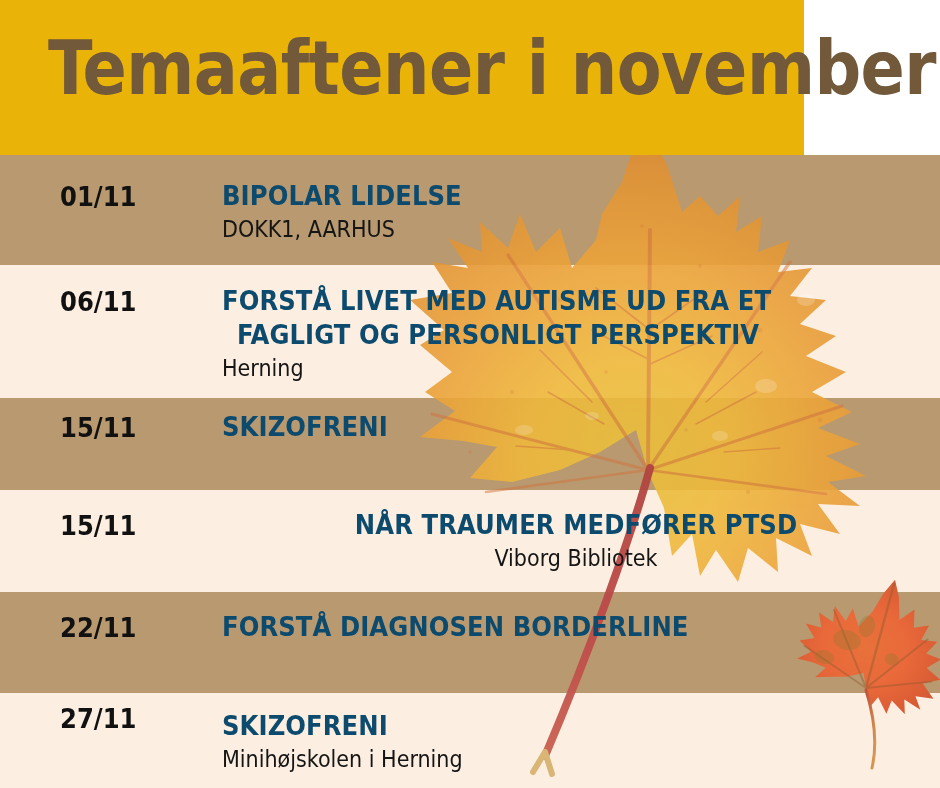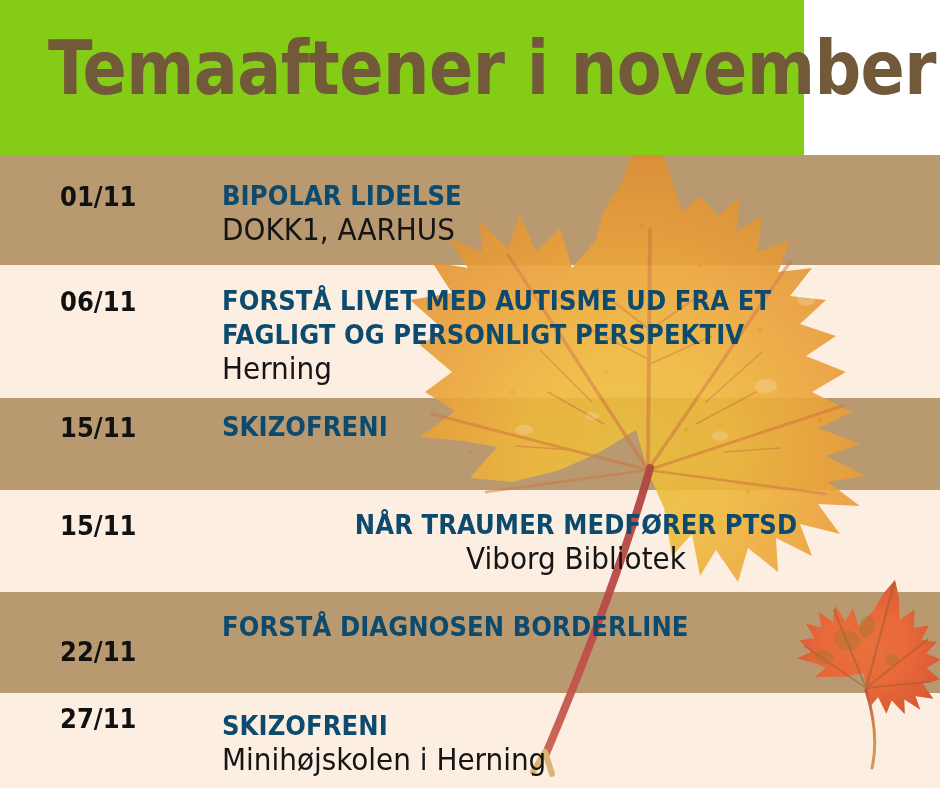--- a/index.html
+++ b/index.html
@@ -15,21 +15,21 @@
     width:940px;
     height:788px;
     background:#ffffff;
     overflow:hidden;
   }
 
   
   .header {
     position:absolute;
     left:0; top:0; width:804px; height:155px;
-    background:#84cc16;
+    background:#eab308;
     z-index:5;
   }
   .title {
     position:absolute;
     left:48px;
     top:26px;
     font-family:"DejaVu Sans Condensed","Liberation Sans Narrow","Liberation Sans",sans-serif;
     font-size:74px;
     line-height:84px;
     font-weight:700;
@@ -68,25 +68,25 @@
   .row .body { position:absolute; left:222px; right:10px; }
   .row .ttl {
     font-family:"DejaVu Sans Condensed","Liberation Sans Narrow","Liberation Sans",sans-serif;
     font-weight:700;
     font-size:27px;
     line-height:34px;
     color:#0c4a6e;
     letter-spacing:0.1px;
     text-transform:uppercase;
   }
-  .row .ttl .l2 { display:block; }
+  .row .ttl .l2 { display:block;margin-left:15px; }
   .row .loc {
     font-family:"DejaVu Sans Condensed","Liberation Sans Narrow","Liberation Sans",sans-serif;
     font-weight:400;
-    font-size:31px;
+    font-size:23px;
     line-height:30px;
     color:#151515;
     margin-top:1px;
   }
 </style>
 </head>
 <body>
 
 <div class="poster">
 
@@ -256,21 +256,21 @@
 
     <div class="row" style="top:490px;height:102px;">
       <div class="date" style="top:20px;">15/11</div>
       <div class="body" style="top:18px;text-align:center;">
         <div class="ttl">NÅR TRAUMER MEDFØRER PTSD</div>
         <div class="loc">Viborg Bibliotek</div>
       </div>
     </div>
 
     <div class="row" style="top:592px;height:101px;">
-      <div class="date" style="top:20px;margin-top:24px;">22/11</div>
+      <div class="date" style="top:20px;">22/11</div>
       <div class="body" style="top:18px;">
         <div class="ttl">FORSTÅ DIAGNOSEN BORDERLINE</div>
       </div>
     </div>
 
     <div class="row" style="top:693px;height:95px;">
       <div class="date" style="top:10px;">27/11</div>
       <div class="body" style="top:16px;">
         <div class="ttl">SKIZOFRENI</div>
         <div class="loc">Minihøjskolen i Herning</div>

